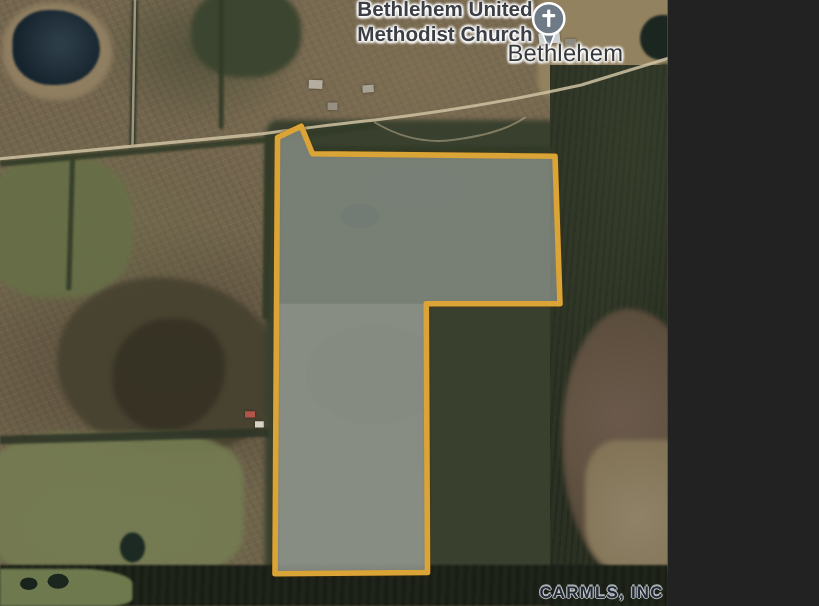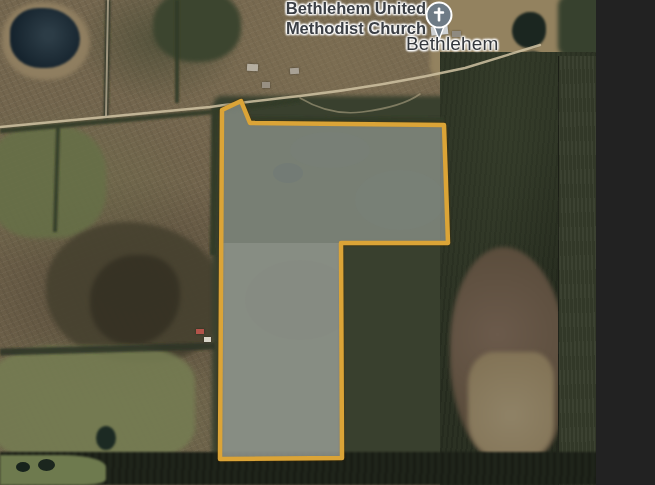--- a/index.html
+++ b/index.html
@@ -1,17 +1,17 @@
 <!DOCTYPE html>
 <html><head>
 <meta charset="utf-8">
 <style>
   html,body{margin:0;padding:0;background:#222;}
   .stage{
-    position:relative;width:596px;height:485px;overflow:hidden;
+    position:relative;width:534px;height:485px;overflow:hidden;
     font-family:"Liberation Sans",sans-serif;
     background:
       radial-gradient(ellipse 120px 90px at 160px 40px, rgba(58,66,44,.55), transparent 70%),
       radial-gradient(ellipse 200px 120px at 60px 185px, rgba(108,114,74,.40), transparent 70%),
       radial-gradient(ellipse 260px 160px at 135px 290px, rgba(58,50,38,.50), transparent 70%),
       radial-gradient(ellipse 240px 140px at 90px 420px, rgba(112,122,82,.45), transparent 70%),
       radial-gradient(ellipse 300px 200px at 330px 60px, rgba(136,120,88,.40), transparent 70%),
       radial-gradient(ellipse 220px 120px at 520px 250px, rgba(70,60,48,.35), transparent 70%),
       repeating-linear-gradient(63deg, rgba(0,0,0,.05) 0 2px, transparent 2px 6px),
       repeating-linear-gradient(-21deg, rgba(255,255,240,.04) 0 1px, transparent 1px 5px),
@@ -153,14 +153,15 @@
 
   <svg class="pin" viewBox="0 0 30 42">
     <path d="M9.5,24 L20.5,24 L15,39 Z" fill="#6E7B86" stroke="#ffffff" stroke-width="1.4"></path>
     <circle cx="15" cy="14" r="12.5" fill="#6E7B86" stroke="#ffffff" stroke-width="2"></circle>
     <rect x="13.7" y="6.5" width="2.6" height="14" rx="1" fill="#ffffff"></rect>
     <rect x="9.8" y="10.2" width="10.4" height="2.6" rx="1" fill="#ffffff"></rect>
   </svg>
 
   <div class="place-label">Bethlehem</div>
 
+  <div class="watermark">CARMLS, INC</div>
 
 </div>
 
 </body></html>

